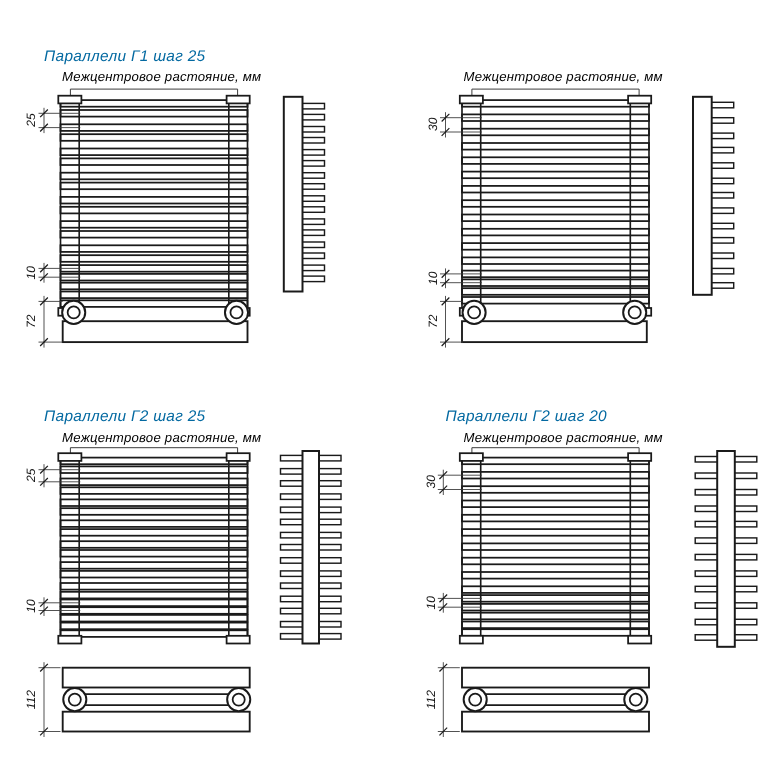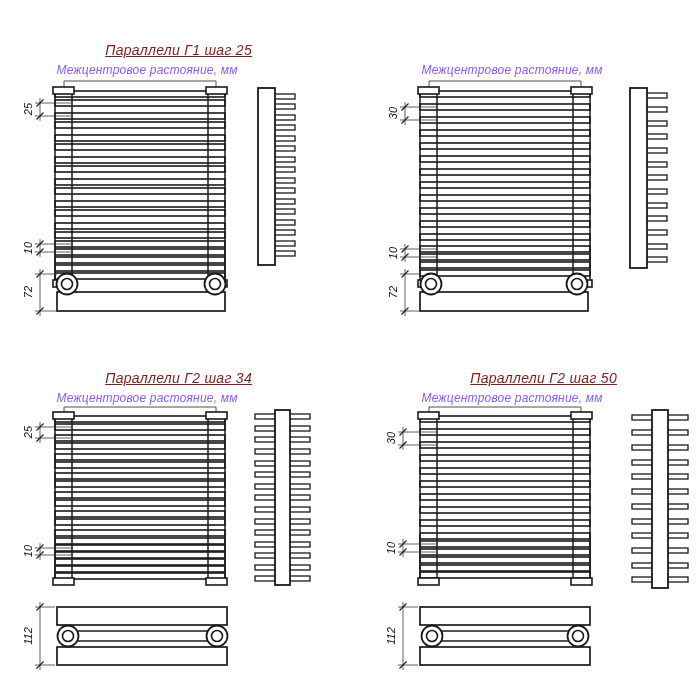--- a/index.html
+++ b/index.html
@@ -1,21 +1,21 @@
 <!DOCTYPE html>
 <html><head>
 <meta charset="utf-8">
 <style>
   html,body{margin:0;padding:0;background:#ffffff;}
   #stage{position:relative;width:700px;height:700px;background:#ffffff;overflow:hidden;
          font-family:"Liberation Sans",sans-serif;}
-  .ptitle{position:absolute;text-align:right;font:italic 400 14px "Liberation Sans",sans-serif;
-          color:#7f1d1d;letter-spacing:.3px;white-space:nowrap;text-decoration:underline;}
+  .ptitle{position:absolute;text-align:left;font:italic 400 14px "Liberation Sans",sans-serif;
+          color:#0369a1;letter-spacing:.3px;white-space:nowrap;}
   .psub{position:absolute;text-align:center;font:italic 400 12px "Liberation Sans",sans-serif;
-        color:#8b5cf6;letter-spacing:.2px;white-space:nowrap;}
+        color:#000000;letter-spacing:.2px;white-space:nowrap;}
   svg text.dimtxt{font:italic 400 11px "Liberation Sans",sans-serif;fill:#151515;}
   #drawing{position:absolute;left:0;top:0;}
 </style>
 </head>
 <body>
 
 <div id="stage">
   <svg id="drawing" width="700" height="700" viewBox="0 0 700 700">
       <g>
         <g>
@@ -379,18 +379,18 @@
           <text x="392" y="636" text-anchor="middle" dy="3" transform="rotate(-90 392 636)" class="dimtxt">112</text>
         </g>
       </g>
     </svg>
 
   <div class="ptitle" style="left: 40px; top: 42px; width: 212px;">Параллели Г1 шаг 25</div>
   <div class="psub" style="left: 40px; top: 63px; width: 214px;">Межцентровое растояние, мм</div>
 
   <div class="psub" style="left: 405px; top: 63px; width: 214px;">Межцентровое растояние, мм</div>
 
-  <div class="ptitle" style="left: 40px; top: 370px; width: 212px;">Параллели Г2 шаг 34</div>
+  <div class="ptitle" style="left: 40px; top: 370px; width: 212px;">Параллели Г2 шаг 25</div>
   <div class="psub" style="left: 40px; top: 391px; width: 214px;">Межцентровое растояние, мм</div>
 
-  <div class="ptitle" style="left: 405px; top: 370px; width: 212px;">Параллели Г2 шаг 50</div>
+  <div class="ptitle" style="left: 405px; top: 370px; width: 212px;">Параллели Г2 шаг 20</div>
   <div class="psub" style="left: 405px; top: 391px; width: 214px;">Межцентровое растояние, мм</div>
 </div>
 
 </body></html>

